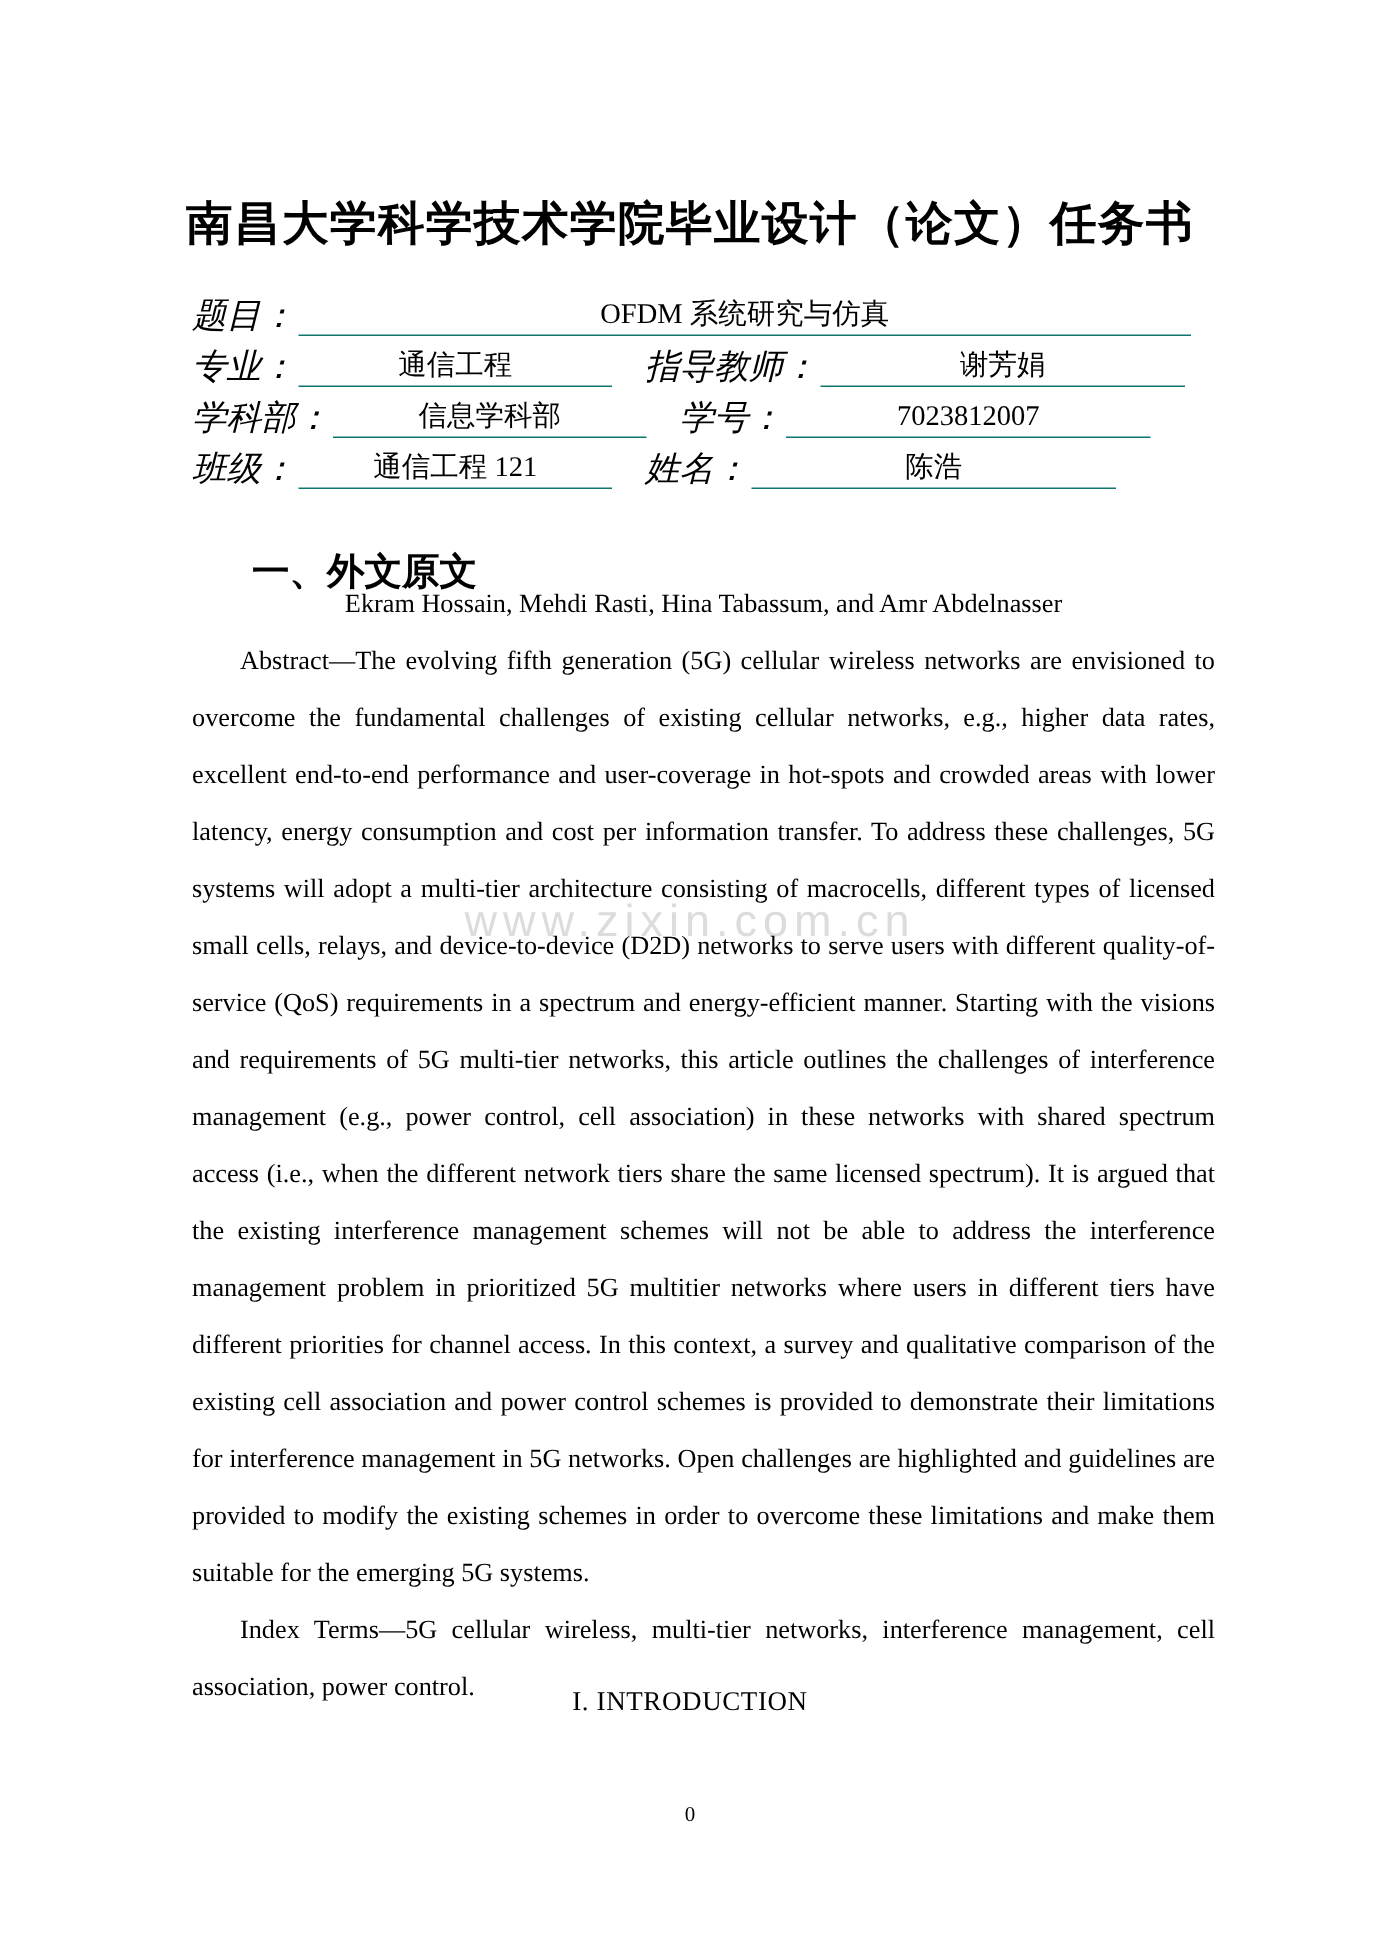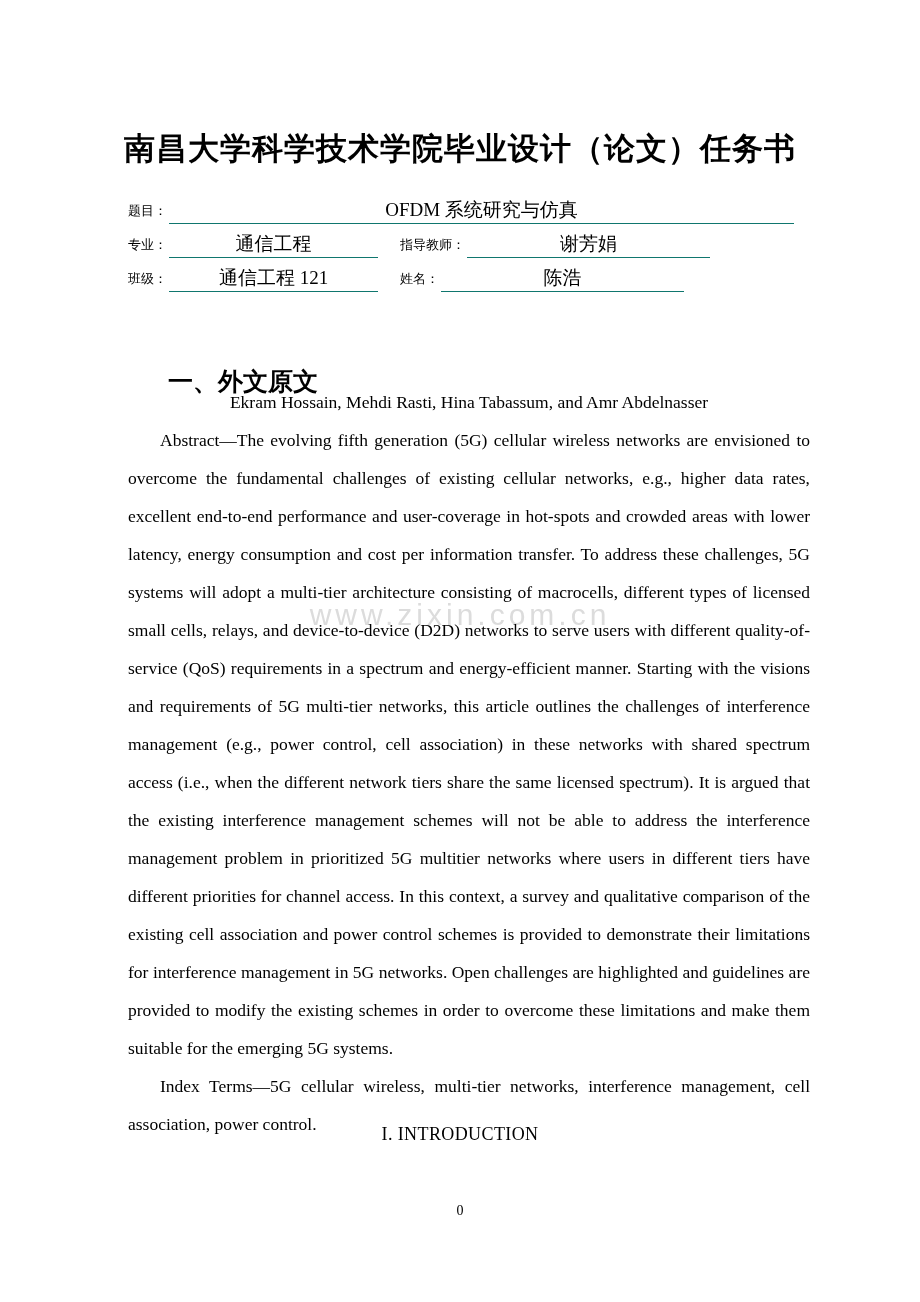--- a/index.html
+++ b/index.html
@@ -66,25 +66,26 @@
     top: 192px;
     width: 666px;
   }
   .form-row {
     display: flex;
     align-items: flex-end;
     height: 32px;
     margin-bottom: 2px;
   }
   .f-label {
-    font-size: 13px;
+    font-size: 23px;
     line-height: 26px;
     white-space: nowrap;
     flex: 0 0 auto;
     padding-right: 2px;
+    font-style: italic;
   }
   .f-value {
     flex: 1 1 auto;
     border-bottom: 1px solid #0f766e;
     text-align: center;
     font-size: 19px;
     line-height: 26px;
     height: 27px;
     box-sizing: border-box;
     white-space: nowrap;
@@ -178,20 +179,26 @@
         <span class="f-value">OFDM 系统研究与仿真</span>
       </div>
 
       <div class="form-row">
         <span class="f-label">专业：</span>
         <span class="f-value mid">通信工程</span>
         <span class="f-label second">指导教师：</span>
         <span class="f-value right">谢芳娟</span>
       </div>
 
+      <div class="form-row">
+        <span class="f-label">学科部：</span>
+        <span class="f-value mid">信息学科部</span>
+        <span class="f-label second">学号：</span>
+        <span class="f-value right">7023812007</span>
+      </div>
 
       <div class="form-row">
         <span class="f-label">班级：</span>
         <span class="f-value mid">通信工程 121</span>
         <span class="f-label second">姓名：</span>
         <span class="f-value right">陈浩</span>
       </div>
 
     </div>
 

